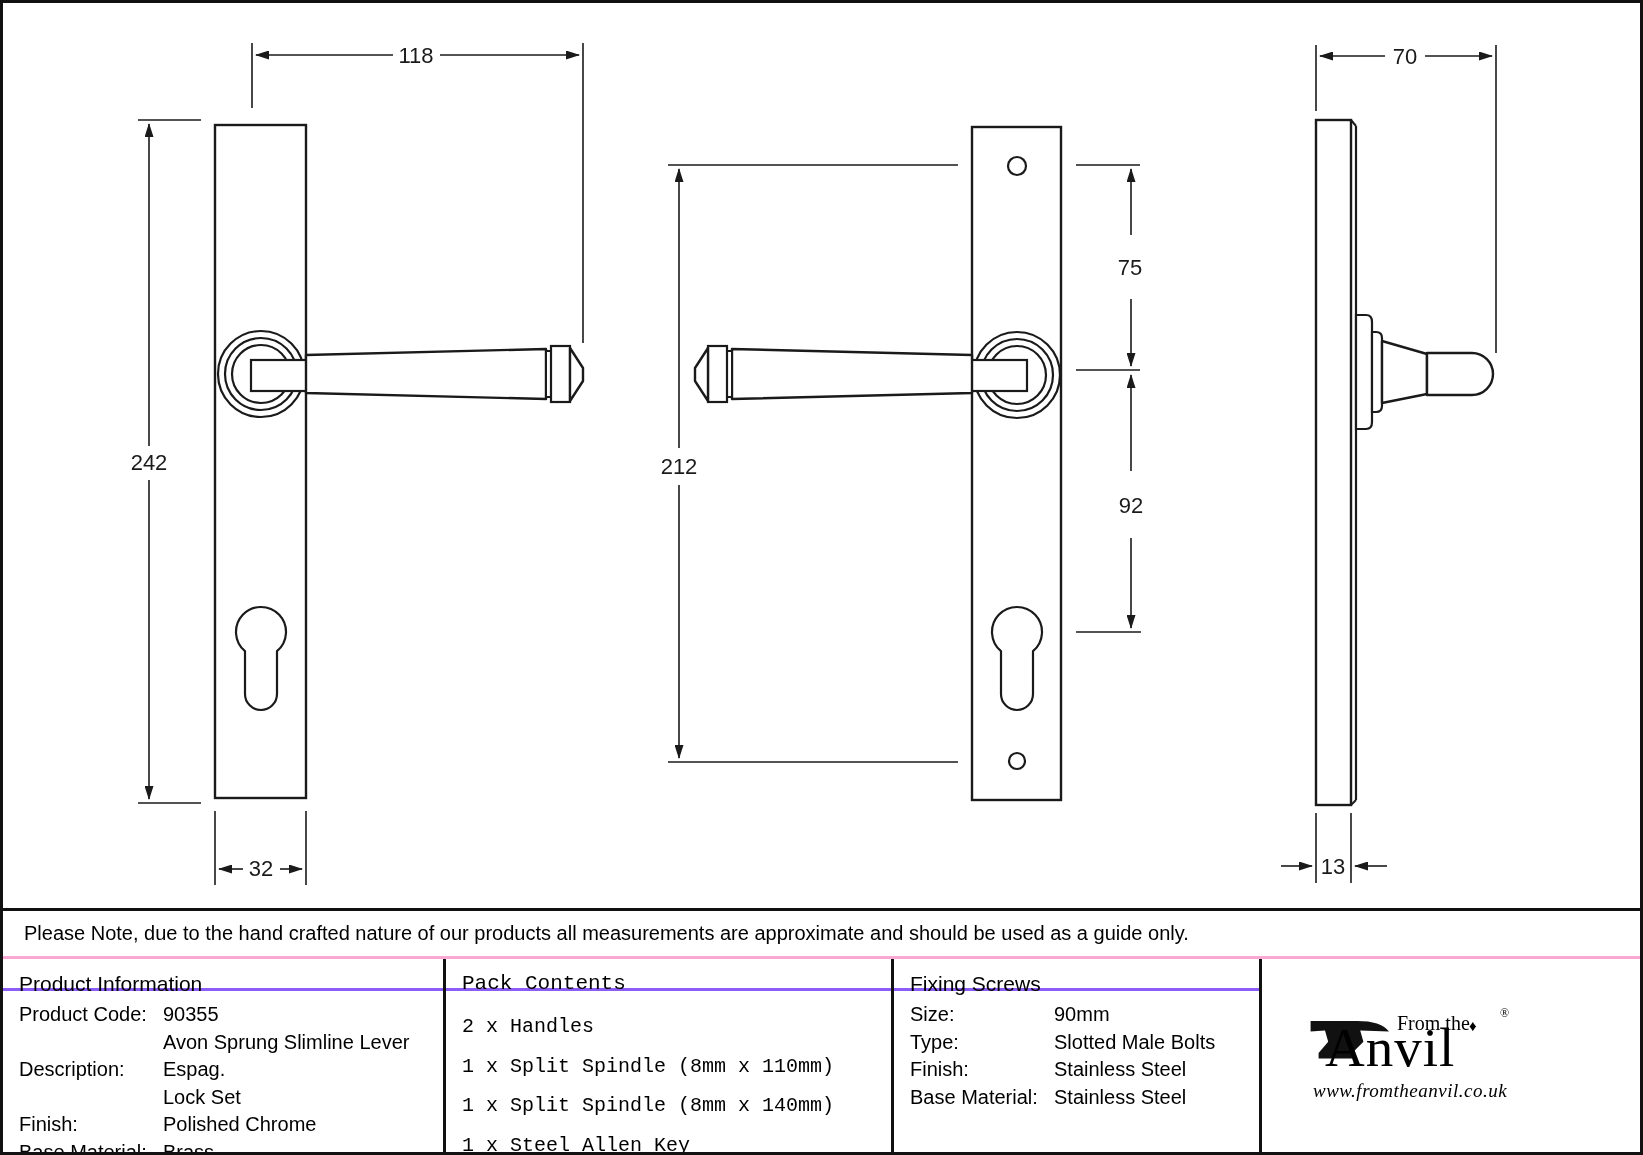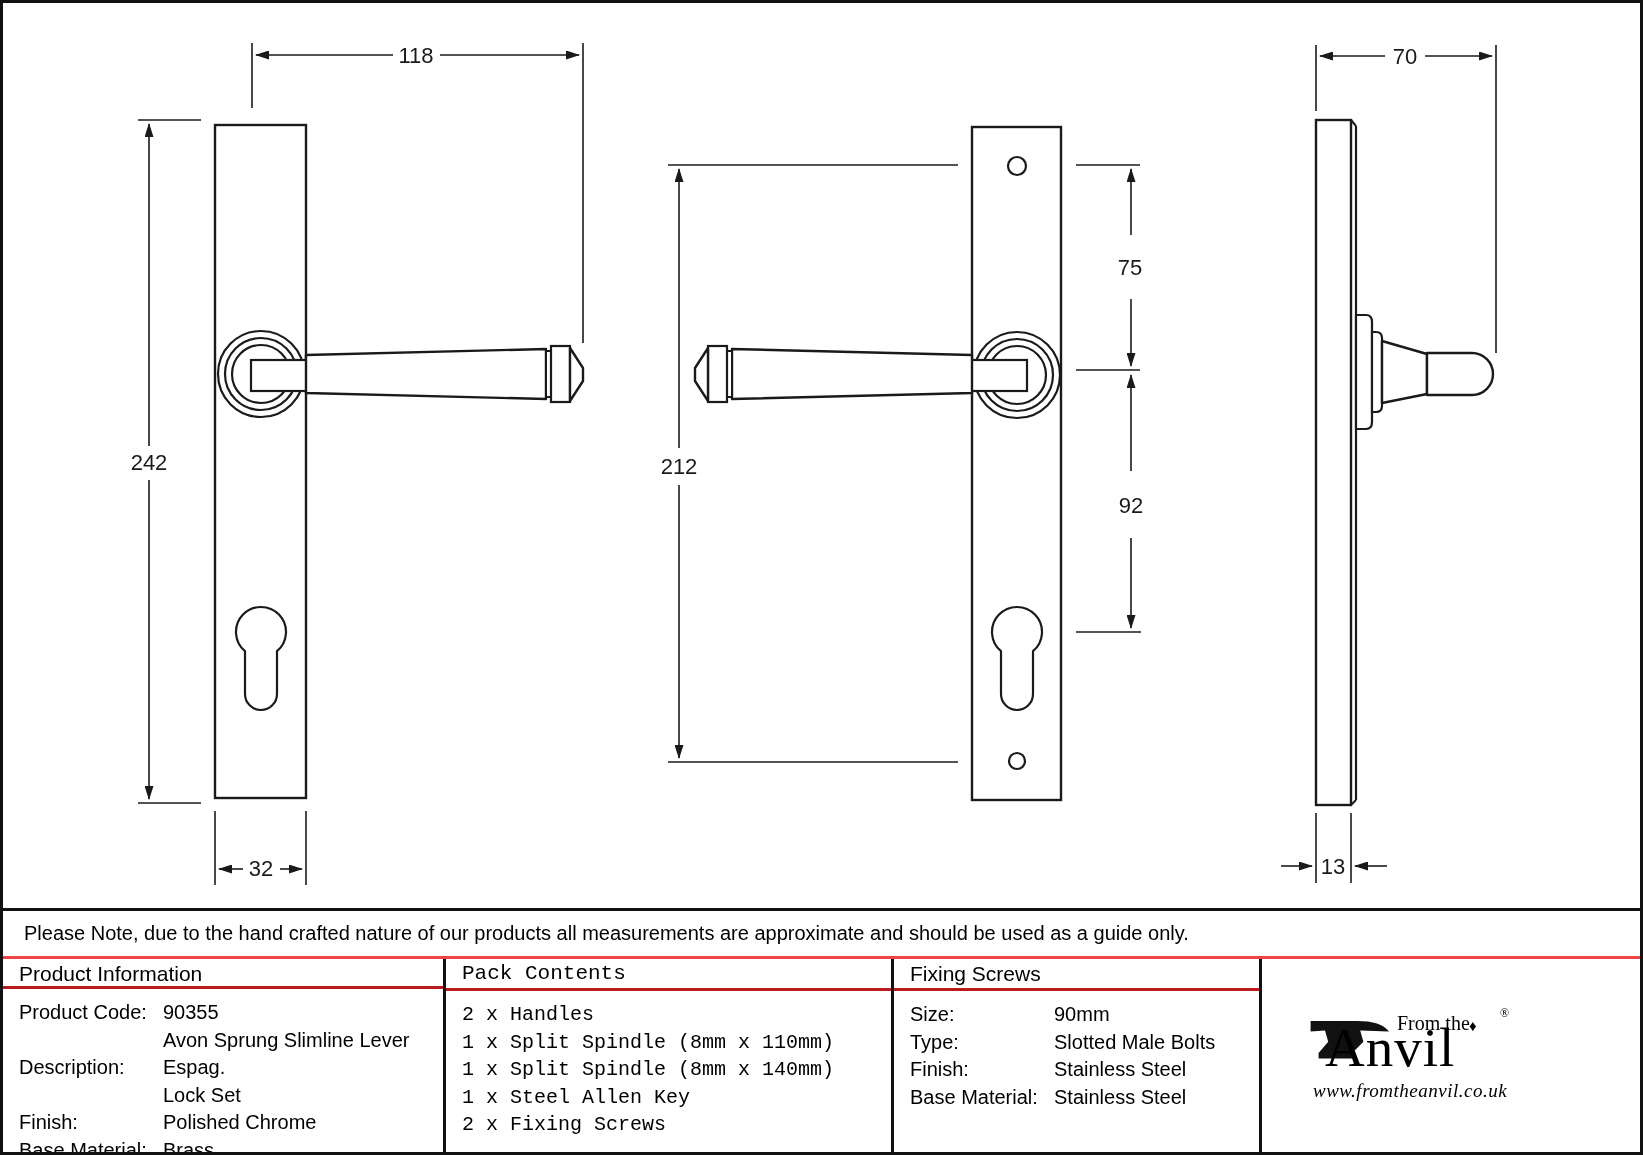--- a/index.html
+++ b/index.html
@@ -10,46 +10,46 @@
     border:3px solid #111;
     box-sizing:border-box;
     font-family:"Liberation Sans", sans-serif;
     color:#000000;
     overflow:hidden;
   }
   .drawing-svg{position:absolute;left:0;top:0;}
   .dim-text{font-family:"Liberation Sans",sans-serif;font-size:22px;fill:#1a1a1a;}
   .note-row{
     position:absolute;left:0;right:0;top:905px;height:51px;
-    border-top:3px solid #111;border-bottom:3px solid #ef4444;
+    border-top:3px solid #111;border-bottom:3px solid #f9a8d4;
     box-sizing:border-box;
     display:flex;align-items:center;
     padding-left:21px;
     font-size:20px;
   }
   .table-row{
     position:absolute;left:0;right:0;top:956px;bottom:0;
     display:flex;
   }
   .cell{box-sizing:border-box;border-right:3px solid #111;display:flex;flex-direction:column;}
   .cell.c1{width:443px;}
   .cell.c2{width:448px;font-family:Liberation Mono, monospace;}
   .cell.c3{width:368px;}
   .cell.c4{border-right:none;flex:1;position:relative;text-align:right;}
   .cell-hd{
     height:32px;box-sizing:border-box;
-    border-bottom:3px solid #b91c1c;
-    padding:3px 0 0 16px;
+    border-bottom:3px solid #8b5cf6;
+    padding:13px 0 0 16px;
     font-size:21px;
   }
   .cell-body{padding:10px 0 0 16px;font-size:20px;}
   .kv{display:flex;line-height:27.5px;align-items:flex-end;}
   .kv .k{width:144px;flex:none;}
   .kv .v{flex:1;}
-  .li{line-height:27.5px;}
+  .li{line-height:27.5px;margin-top:12px;}
   
   .logo{position:absolute;left:47px;top:49px;width:210px;height:110px;}
   .anvil-icon{position:absolute;left:0;top:8px;}
   .logo-fromthe{position:absolute;left:88px;top:4px;font-family:"Liberation Serif",serif;font-size:20px;}
   .logo-diamond{position:absolute;left:160px;top:9px;font-size:15px;}
   .logo-reg{position:absolute;left:191px;top:-2px;font-size:12px;font-family:"Liberation Serif",serif;}
   .logo-brand{position:absolute;left:16px;top:12px;font-family:"Liberation Serif",serif;font-size:55px;line-height:1;letter-spacing:1px;}
   .logo-url{position:absolute;left:4px;top:72px;font-family:"Liberation Serif",serif;font-style:italic;font-size:19px;letter-spacing:0.5px;white-space:nowrap;}
 </style>
 </head>

